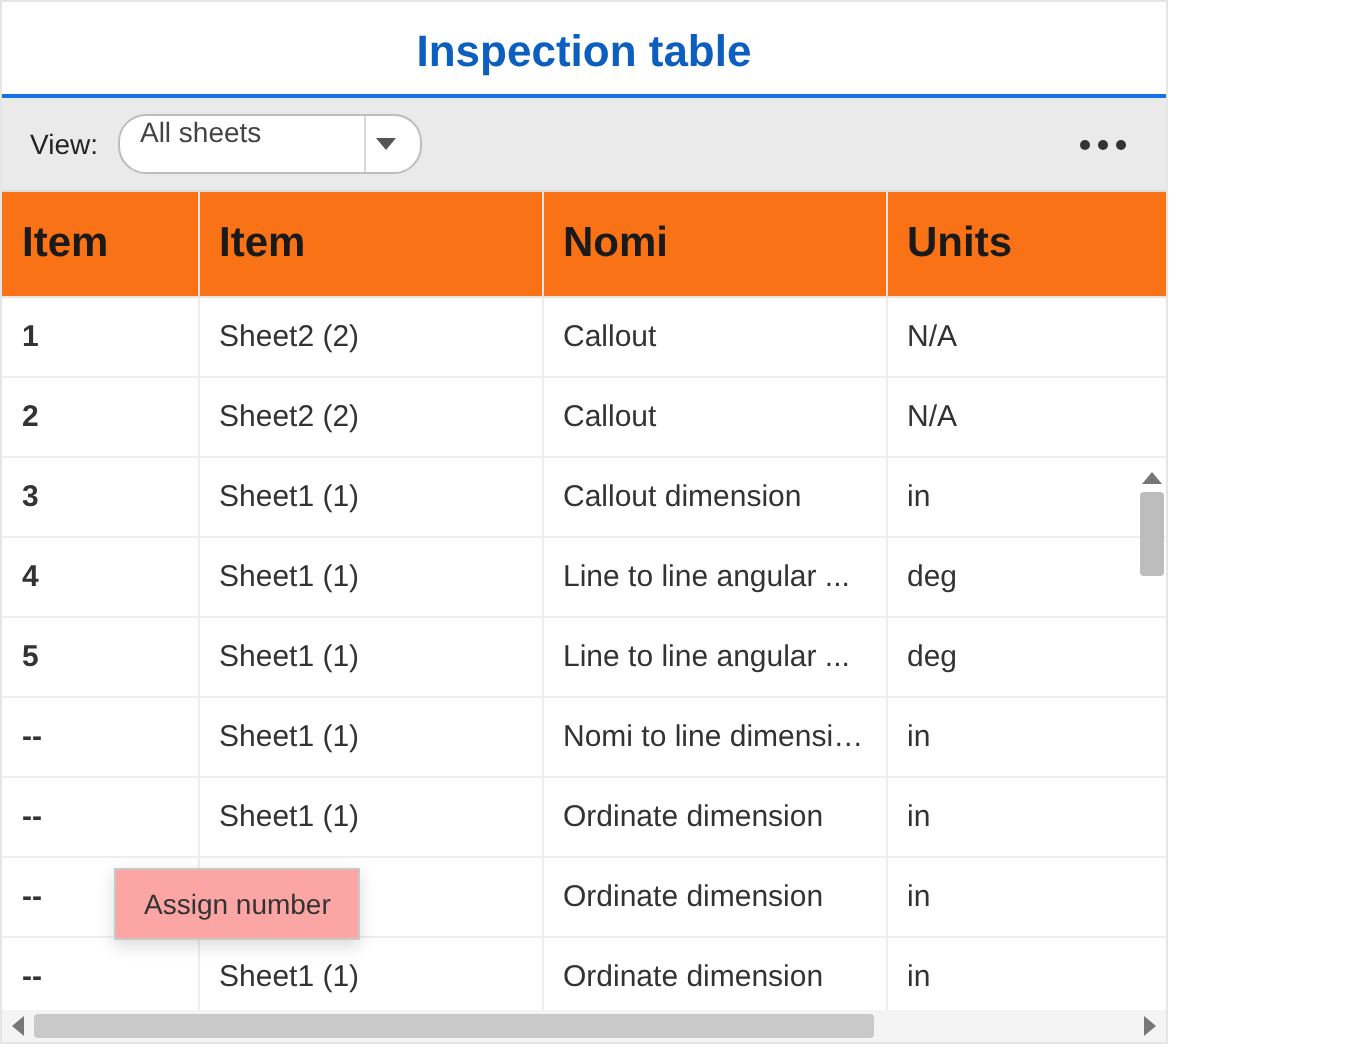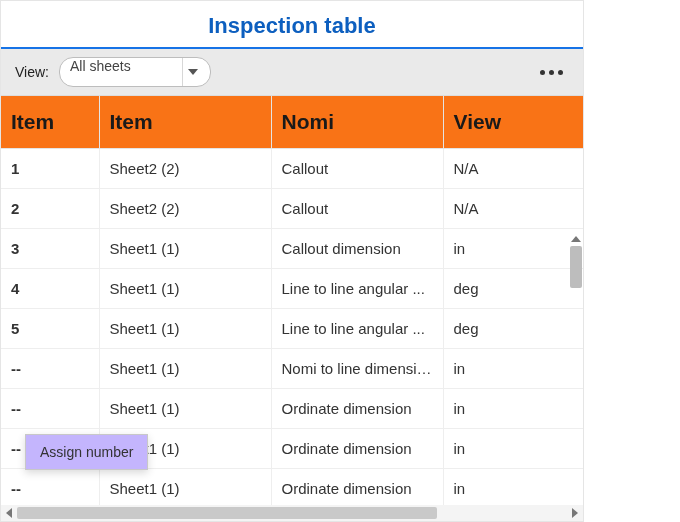--- a/index.html
+++ b/index.html
@@ -20,21 +20,21 @@
   col.c-item  { width: 98px; }
   col.c-sheet { width: 172px; }
   col.c-type  { width: 172px; }
   col.c-units { width: 172px; }
   col.c-nom   { width: 126px; }
   thead th { text-align: left; padding: 14px 10px; font-size: 21px; font-weight: 700; background: #f97316; border-right: 1px solid #e4e4e4; border-bottom: 1px solid #e4e4e4; white-space: nowrap; overflow: hidden; }
   tbody td { padding: 11px 10px; font-size: 15px; color: #333; border-right: 1px solid #eee; border-bottom: 1px solid #eee; white-space: nowrap; overflow: hidden; text-overflow: ellipsis; }
   tbody td.item-cell { font-weight: 700; background: #fff; }
   tbody td.nom-cell { text-align: right; padding-right: 6px; }
 
-  .tooltip { position: absolute; left: 24px; top: 338px; background: #c4b5fd; border: 1px solid #c8c8c8; box-shadow: 0 3px 8px rgba(0,0,0,.15); padding: 9px 14px; font-size: 14px; color: #333; z-index: 20; }
+  .tooltip { position: absolute; left: 56px; top: 338px; background: #fca5a5; border: 1px solid #c8c8c8; box-shadow: 0 3px 8px rgba(0,0,0,.15); padding: 9px 14px; font-size: 14px; color: #333; z-index: 20; }
 
   .vscroll { position: absolute; right: 0; top: 140px; width: 14px; height: 80px; display: flex; flex-direction: column; align-items: center; }
   .vscroll .up, .vscroll .dn { width: 0; height: 0; border-left: 5px solid transparent; border-right: 5px solid transparent; }
   .vscroll .up { border-bottom: 6px solid #777; margin-bottom: 4px; }
   .vscroll .thumb { width: 12px; height: 42px; background: #bdbdbd; border-radius: 2px; }
 
   .hscroll { position: absolute; left: 0; right: 0; bottom: 0; height: 16px; background: #f4f4f4; display: flex; align-items: center; }
   .hscroll .lt, .hscroll .rt { width: 16px; height: 16px; display: flex; align-items: center; justify-content: center; }
   .hscroll .lt::before, .hscroll .rt::before { content:''; width:0; height:0; border-top:5px solid transparent; border-bottom:5px solid transparent; }
   .hscroll .lt::before { border-right:6px solid #777; }
@@ -74,21 +74,21 @@
             <col class="c-sheet">
             <col class="c-type">
             <col class="c-units">
             <col class="c-nom">
         </colgroup>
         <thead>
           <tr>
             <th>Item</th>
             <th>Item</th>
             <th>Nomi</th>
-            <th>View</th>
+            <th>Units</th>
             <th>Nomi</th>
           </tr>
         </thead>
         <tbody id="tbody">
             <tr>
               <td class="item-cell">1</td>
               <td>Sheet2 (2)</td>
               <td>Callout</td>
               <td>N/A</td>
               <td class="nom-cell">1.</td>

